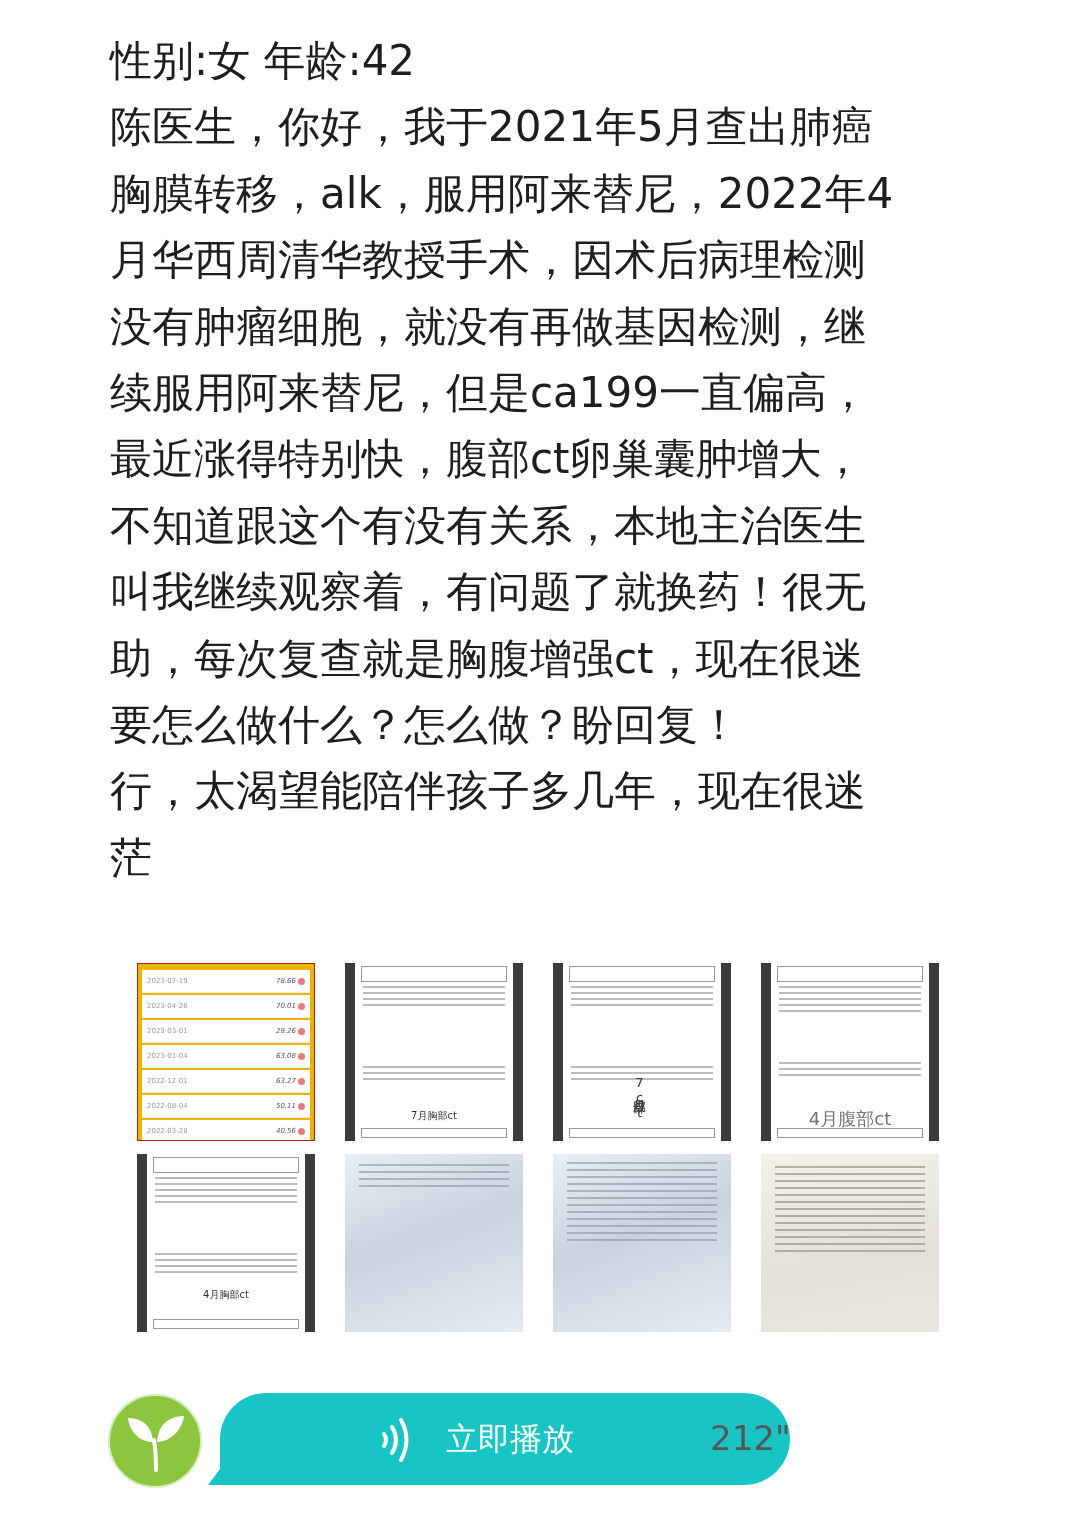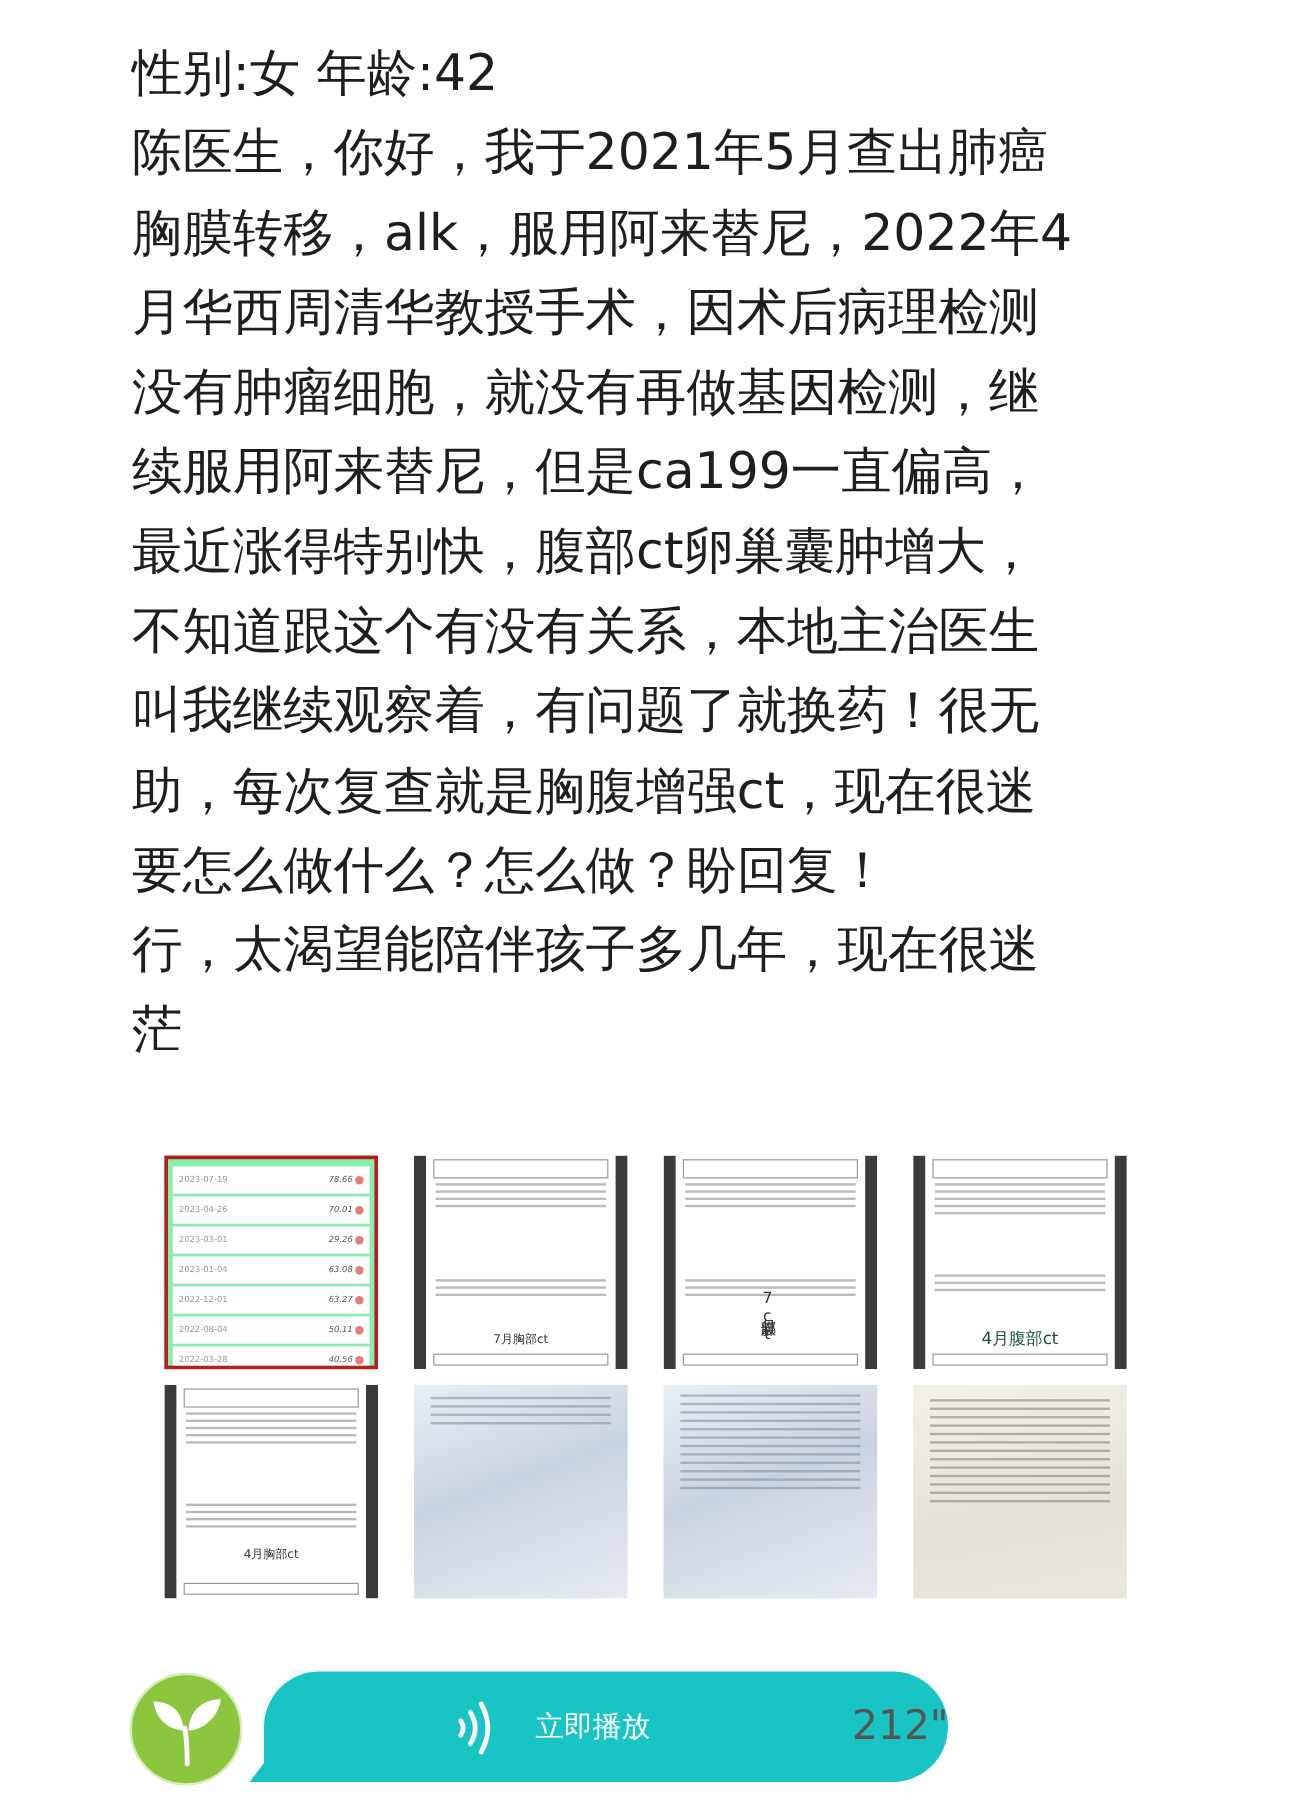--- a/index.html
+++ b/index.html
@@ -7,53 +7,53 @@
          font-family: "DejaVu Sans", "Liberation Sans", sans-serif; color: #222222; }
 
   .message { position: absolute; left: 110px; top: 28px; width: 860px; }
   .line { font-size: 42px; line-height: 66.4px; white-space: nowrap; letter-spacing: 0px; color: #1e1e1e; }
 
   .grid { position: absolute; left: 137px; top: 963px; width: 810px; }
   .thumb-row { display: flex; gap: 30px; margin-bottom: 13px; }
   .thumb { width: 178px; height: 178px; position: relative; overflow: hidden; background: #fff; }
 
   
-  .t-list { background: #86efac; border: 3px solid #b91c1c; box-sizing: border-box; padding: 6px 4px; }
+  .t-list { background: #eab308; border: 1px solid #b91c1c; box-sizing: border-box; padding: 6px 4px; }
   .t-list .row { display: flex; justify-content: space-between; align-items: center;
                  height: 22px; border-bottom: 1px solid #ececec; padding: 0 5px; font-size: 7px; color: #999; background: #fff; margin-bottom: 2px; }
   .t-list .val { color: #555; display: flex; align-items: center; gap: 2px; font-style: italic; }
   .t-list .dot { width: 7px; height: 7px; border-radius: 50%; background: #e57c7c; display: inline-block; }
 
   
   .doc { background: #ffffff; }
   .doc .bar-l, .doc .bar-r { position: absolute; top: 0; bottom: 0; width: 10px; background: #3b3b3b; }
   .doc .bar-l { left: 0; } .doc .bar-r { right: 0; }
   .doc .page { position: absolute; left: 12px; right: 12px; top: 0; bottom: 0; background: #fff; }
   .doc .hdr { margin: 3px 4px; height: 14px; border: 1px solid #999; }
   .doc .txt { margin: 4px 6px; height: 2px; background: #bbb; }
   .doc .caption { position: absolute; left: 0; right: 0; text-align: center; font-size: 10px; color: #333; }
-  .doc .caption.red { color: #14532d; font-size: 14px; }
+  .doc .caption.red { color: #737373; font-size: 18px; }
   .doc .caption.vert { writing-mode: vertical-rl; text-orientation: upright; font-size: 13px; line-height: 13px; left: 68px; right: auto; }
   .doc .ftr { position: absolute; left: 4px; right: 4px; bottom: 3px; height: 8px; border: 1px solid #999; }
 
   .photo { background: linear-gradient(160deg, #e9eef4 0%, #c9d3df 45%, #e6ebf2 100%); }
   .photo.warm { background: linear-gradient(170deg, #f3f0ea 0%, #e5e1da 60%, #ebe7e0 100%); }
   .photo .txt { margin: 5px 14px; height: 2px; background: #8c93a0; opacity: .6; }
   .photo.warm .txt { background: #8a8682; }
 
   
   .voice { position: absolute; left: 108px; top: 1390px; width: 700px; height: 100px; }
   .avatar { position: absolute; left: 0; top: 4px; width: 94px; height: 94px; border-radius: 50%; background: #8cc63e; border: 2px solid #d6ecb9; box-sizing: border-box; }
   .avatar svg { position: absolute; left: 16px; top: 14px; }
   .bubble { position: absolute; left: 112px; top: 3px; width: 570px; height: 92px;
             background: #19c5c4; border-radius: 46px 46px 46px 0; }
   .bubble::before { content: ""; position: absolute; left: -12px; bottom: 0; width: 30px; height: 40px;
             background: #19c5c4; clip-path: polygon(100% 0, 100% 100%, 0 100%); }
   .wave { position: absolute; left: 158px; top: 24px; }
-  .play-label { position: absolute; left: 226px; top: 22px; font-size: 24px; color: #ffffff; line-height: 48px; }
+  .play-label { position: absolute; left: 226px; top: 22px; font-size: 32px; color: #ffffff; line-height: 48px; }
   .duration { position: absolute; left: 710px; top: 1418px; font-size: 34px; color: #555555; }
 </style>
 </head>
 <body>
 
 <div class="message">
   <div class="line">性别:女  年龄:42</div>
   <div class="line">陈医生，你好，我于2021年5月查出肺癌</div>
   <div class="line">胸膜转移，alk，服用阿来替尼，2022年4</div>
   <div class="line">月华西周清华教授手术，因术后病理检测</div>

